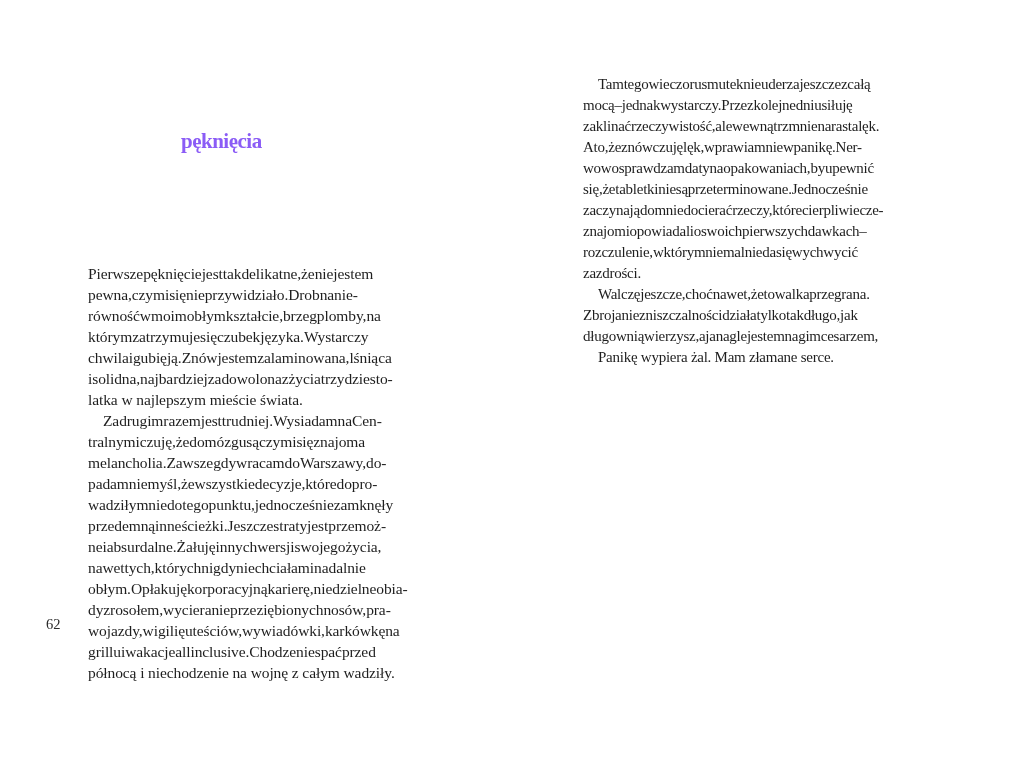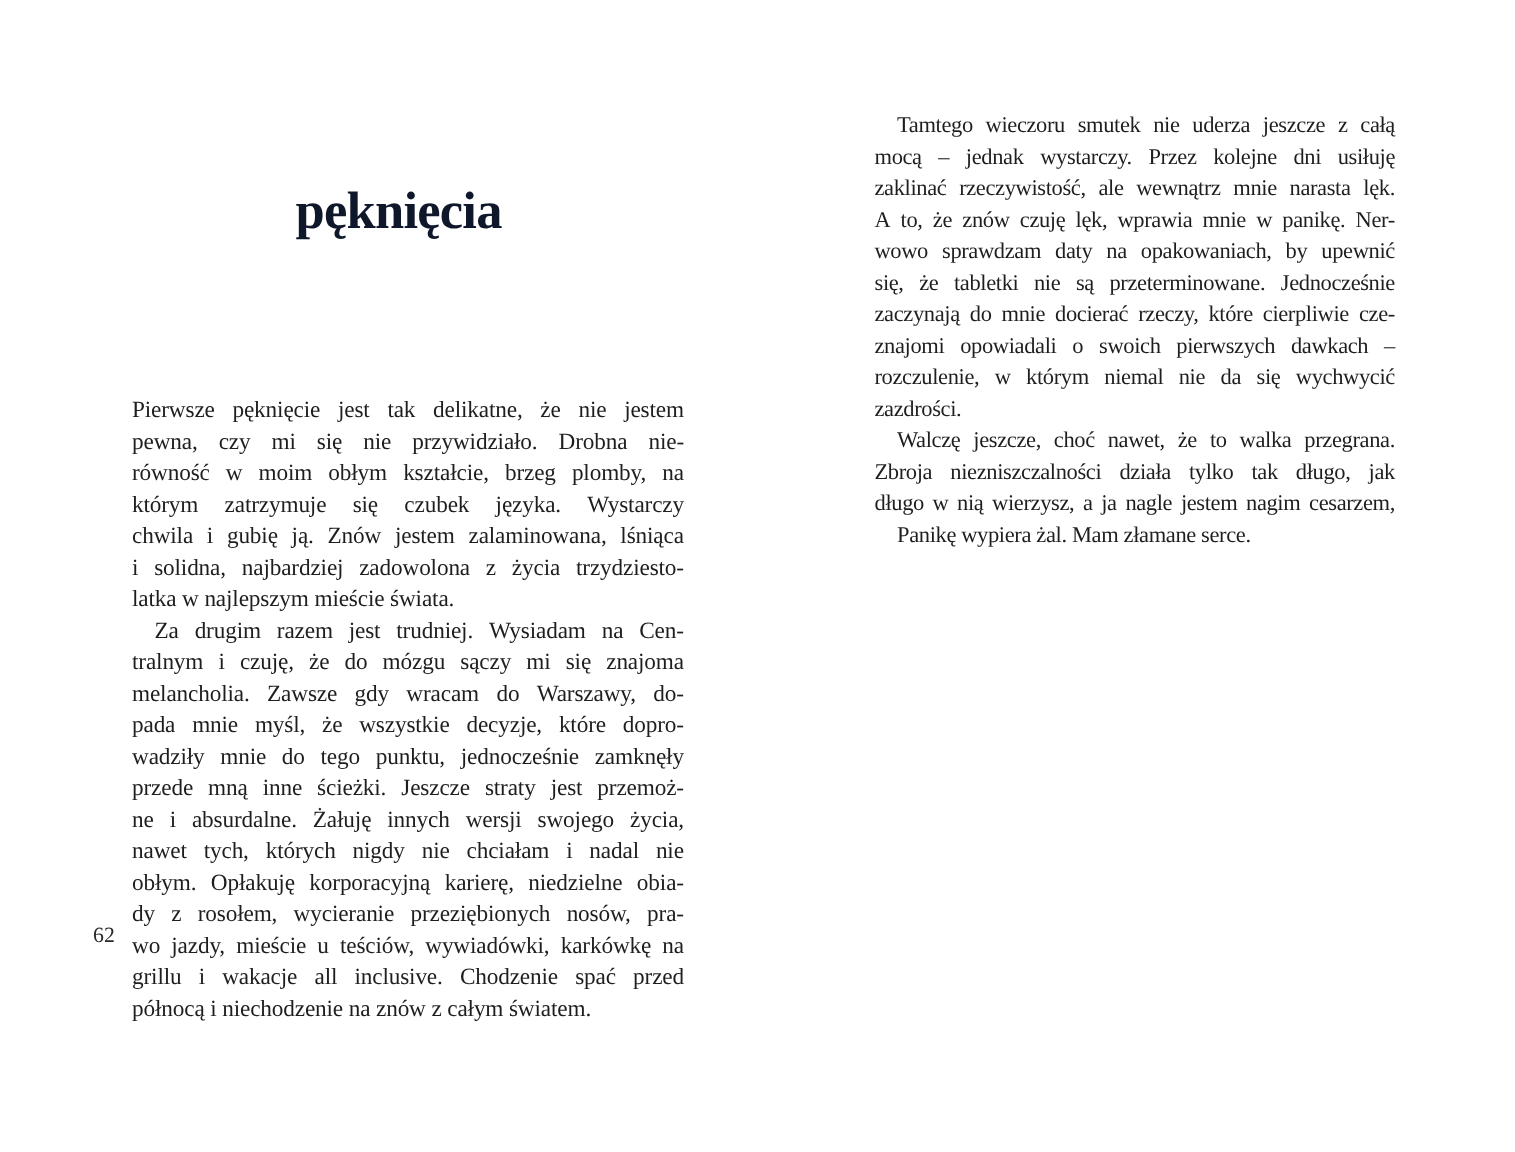--- a/index.html
+++ b/index.html
@@ -11,33 +11,33 @@
     position: relative;
     width: 1010px;
     height: 768px;
     background: #ffffff;
     overflow: hidden;
     color: #1e1e1e;
     font-family: "Liberation Serif", serif;
   }
   .chapter-title {
     position: absolute;
-    left: 197px;
+    left: 181px;
     top: 122px;
     margin: 0;
     font-family: "Liberation Serif", serif;
     font-weight: bold;
-    font-size: 35px;
+    font-size: 21px;
     line-height: 38px;
     letter-spacing: -0.5px;
-    color: #0f172a;
+    color: #8b5cf6;
   }
   .pagenum {
     position: absolute;
-    left: 62px;
+    left: 46px;
     top: 614px;
     font-size: 14.5px;
     line-height: 21px;
     color: #2a2a2a;
   }
   .column {
     position: absolute;
     color: #1e1e1e;
   }
   .column.left-col {
@@ -50,21 +50,20 @@
   .column.right-col {
     left: 583px;
     top: 74px;
     width: 347px;
     font-size: 15px;
     letter-spacing: -0.25px;
   }
   .para { margin: 0; }
   .line {
     display: flex;
-    justify-content: space-between;
     align-items: baseline;
     height: 21px;
     line-height: 21px;
     overflow: visible;
   }
   .line span { white-space: pre; }
   .line.indent { padding-left: 15px; }
   .line.last {
     display: block;
     white-space: nowrap;
@@ -235,38 +234,38 @@
           <span>z</span>
           <span>rosołem,</span>
           <span>wycieranie</span>
           <span>przeziębionych</span>
           <span>nosów,</span>
           <span>pra-</span>
         </div>
         <div class="line">
           <span>wo</span>
           <span>jazdy,</span>
-          <span>mieście</span>
+          <span>wigilię</span>
           <span>u</span>
           <span>teściów,</span>
           <span>wywiadówki,</span>
           <span>karkówkę</span>
           <span>na</span>
         </div>
         <div class="line">
           <span>grillu</span>
           <span>i</span>
           <span>wakacje</span>
           <span>all</span>
           <span>inclusive.</span>
           <span>Chodzenie</span>
           <span>spać</span>
           <span>przed</span>
         </div>
-        <div class="line last">północą i niechodzenie na znów z całym światem.</div>
+        <div class="line last">północą i niechodzenie na wojnę z całym wadziły.</div>
       </div>
     </div>
 
   <div class="column right-col">
       <div class="para">
         <div class="line indent">
           <span>Tamtego</span>
           <span>wieczoru</span>
           <span>smutek</span>
           <span>nie</span>

